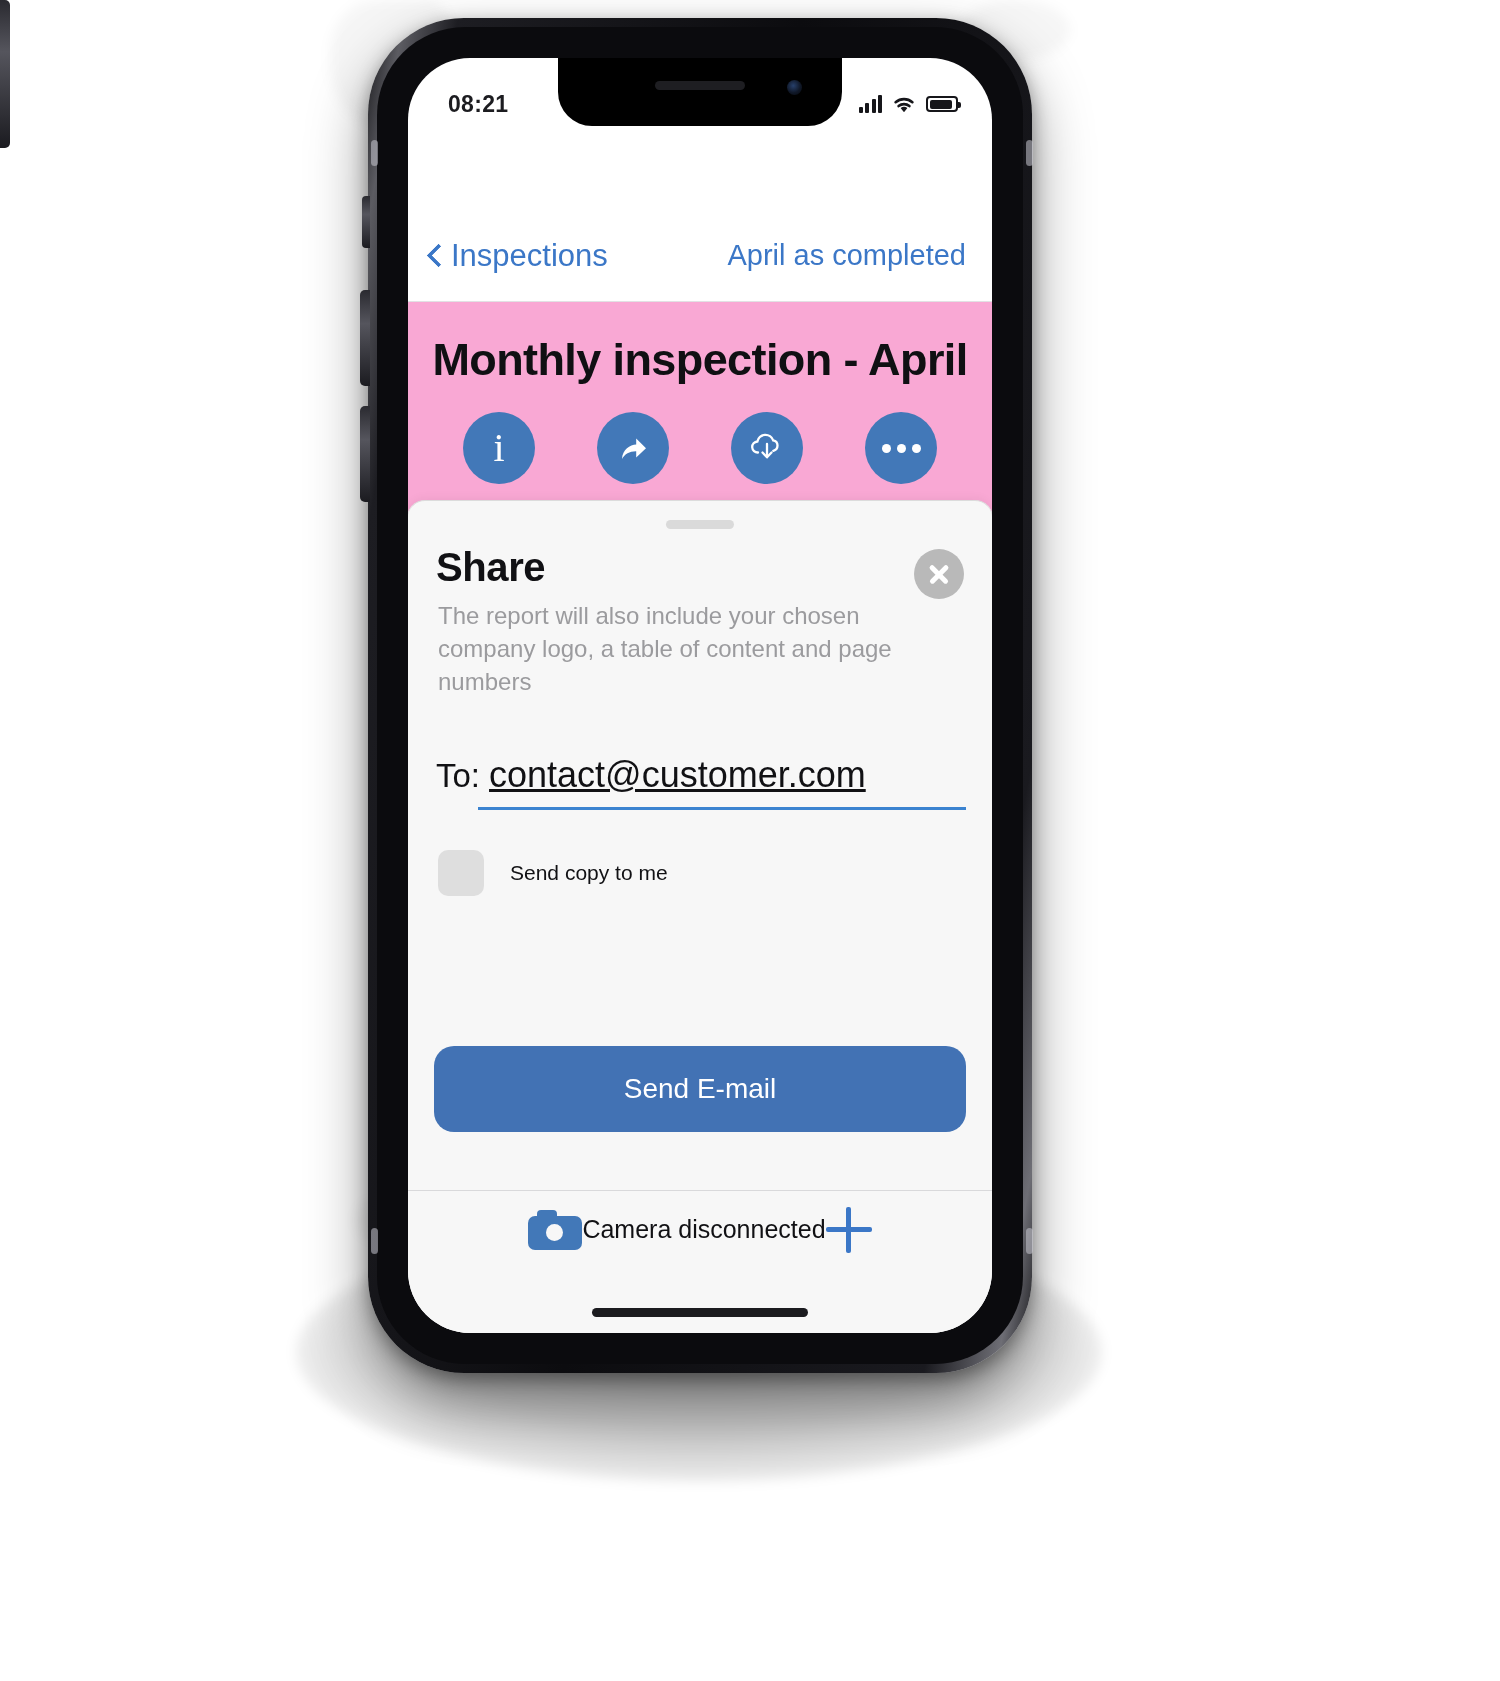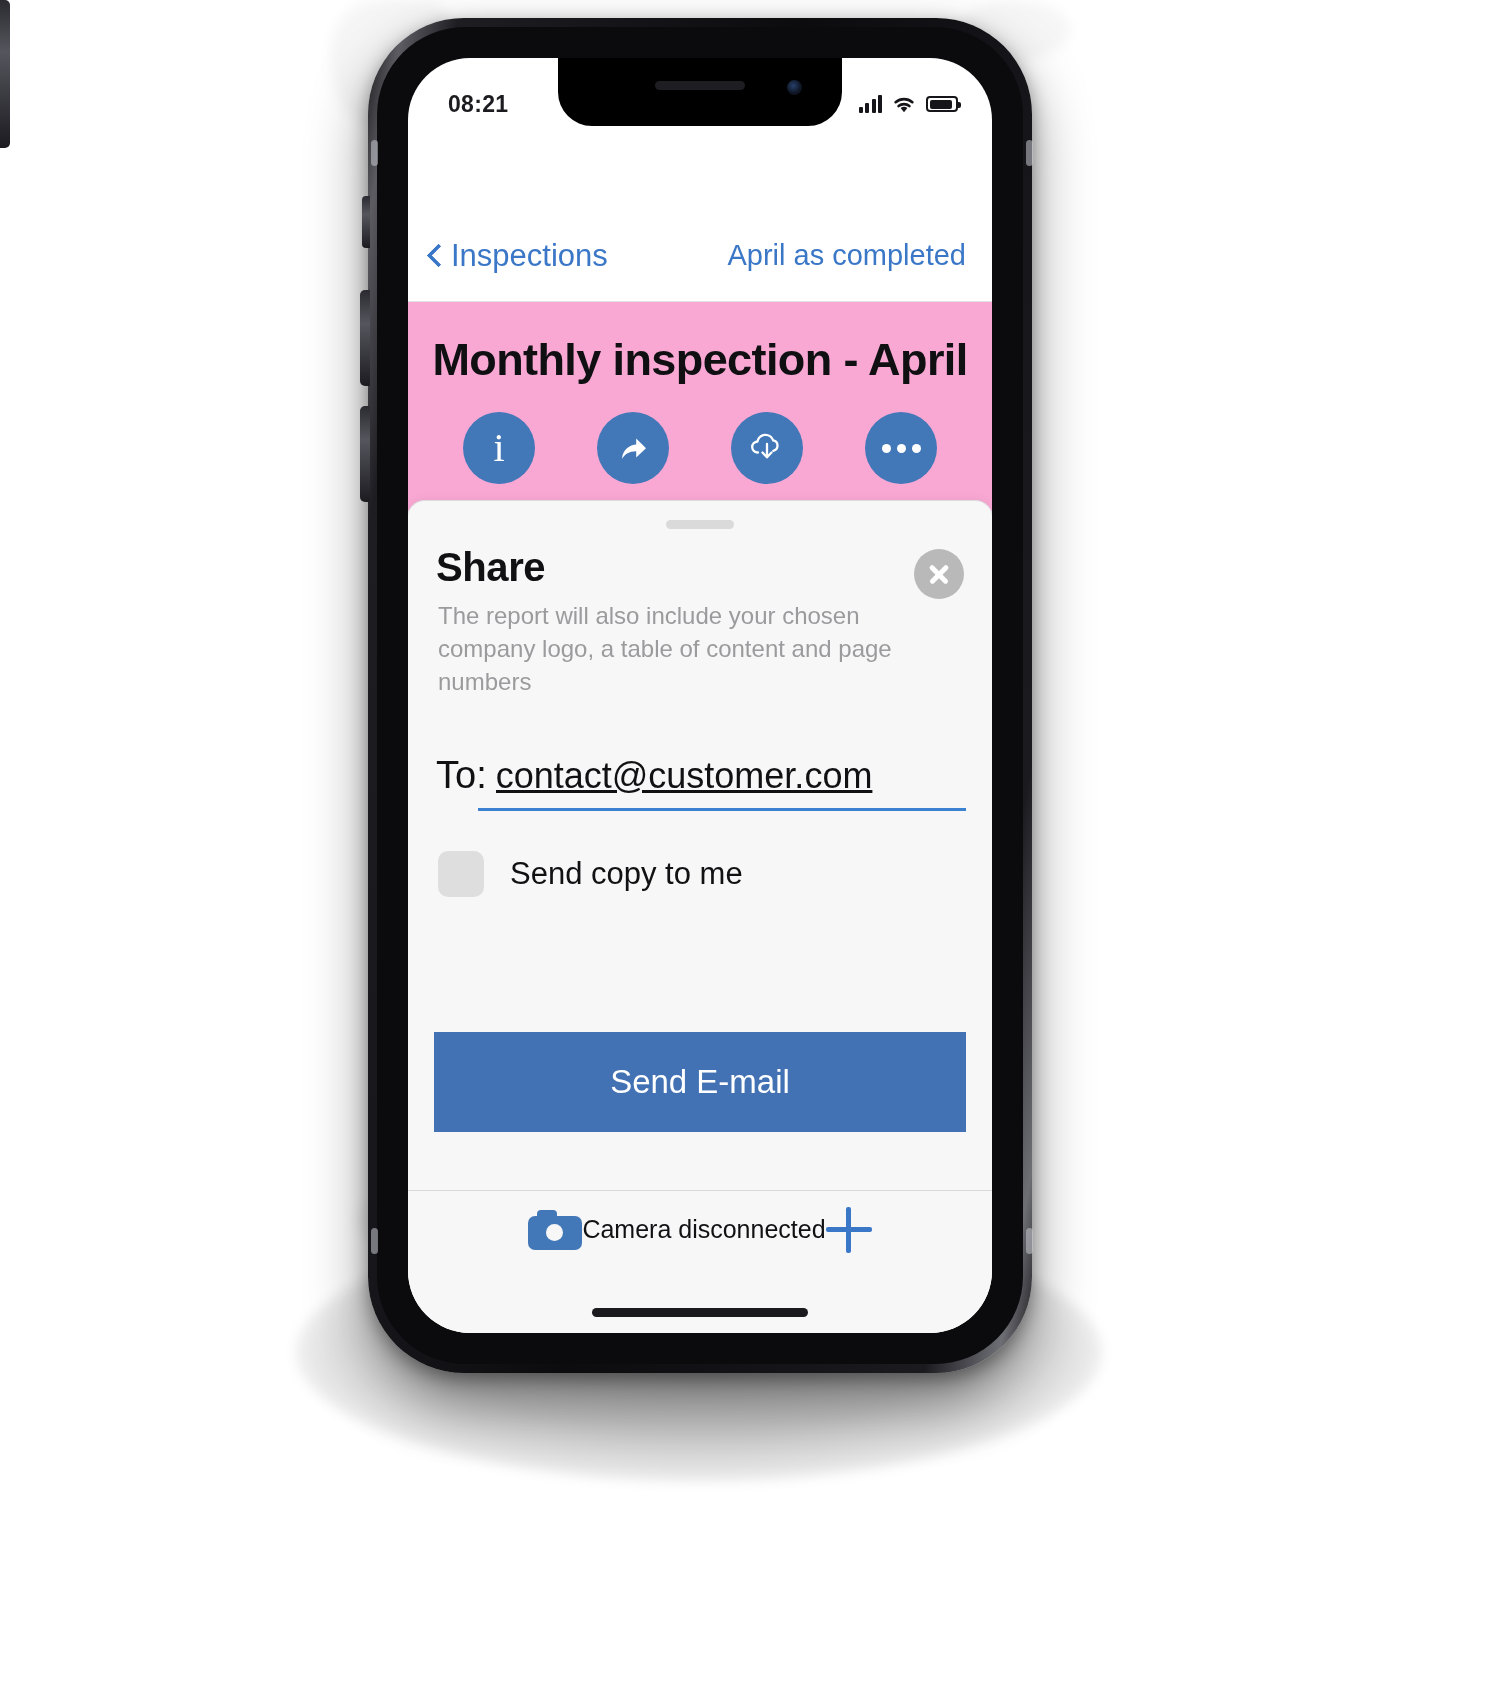--- a/index.html
+++ b/index.html
@@ -277,21 +277,21 @@
 
   .field-row {
     margin-top: 56px;
     padding-left: 2px;
   }
   .field-line {
     display: flex;
     align-items: baseline;
   }
   .field-label {
-    font-size: 38px;
+    font-size: 33px;
     color: #111114;
     margin-right: 9px;
   }
   .field-value {
     font-size: 36px;
     color: #111114;
     flex: 1;
     border: none;
     outline: none;
     background: transparent;
@@ -312,33 +312,33 @@
     margin-top: 40px;
     padding-left: 4px;
     cursor: pointer;
   }
   .checkbox {
     width: 46px; height: 46px;
     border-radius: 10px;
     background: #dedede;
   }
   .check-label {
-    font-size: 31px;
+    font-size: 21px;
     color: #111114;
   }
 
   .send-btn {
     position: absolute;
     left: 26px; right: 26px;
     bottom: 58px;
-    height: 100px;
-    border-radius: 0;
+    height: 86px;
+    border-radius: 20px;
     background: #4272b4;
     color: #ffffff;
-    font-size: 33px;
+    font-size: 28px;
     border: none;
     font-family: "Liberation Sans", sans-serif;
     cursor: pointer;
   }
 
   
   .camera-bar {
     position: absolute;
     left: 0; right: 0;
     top: 1132px;

